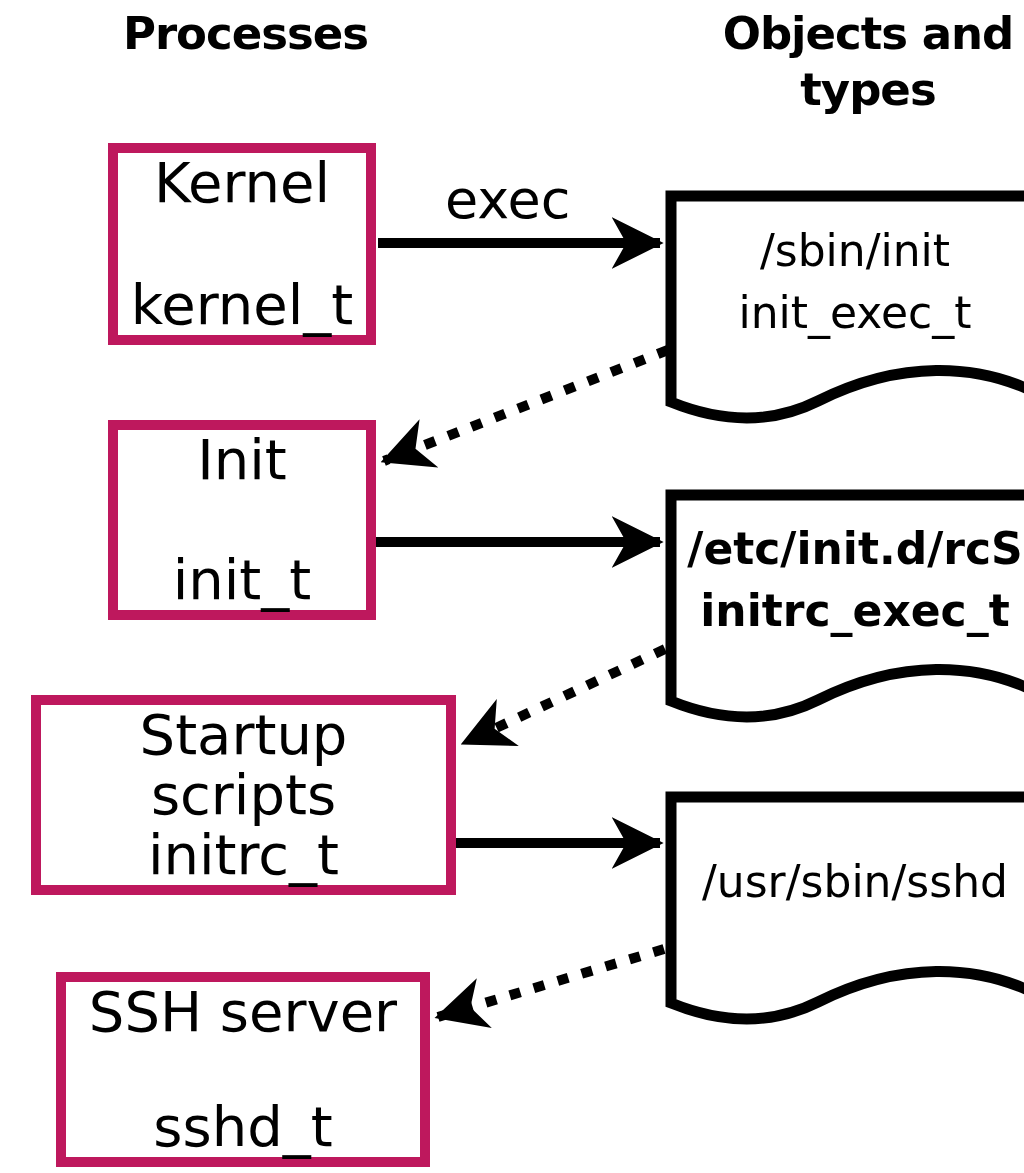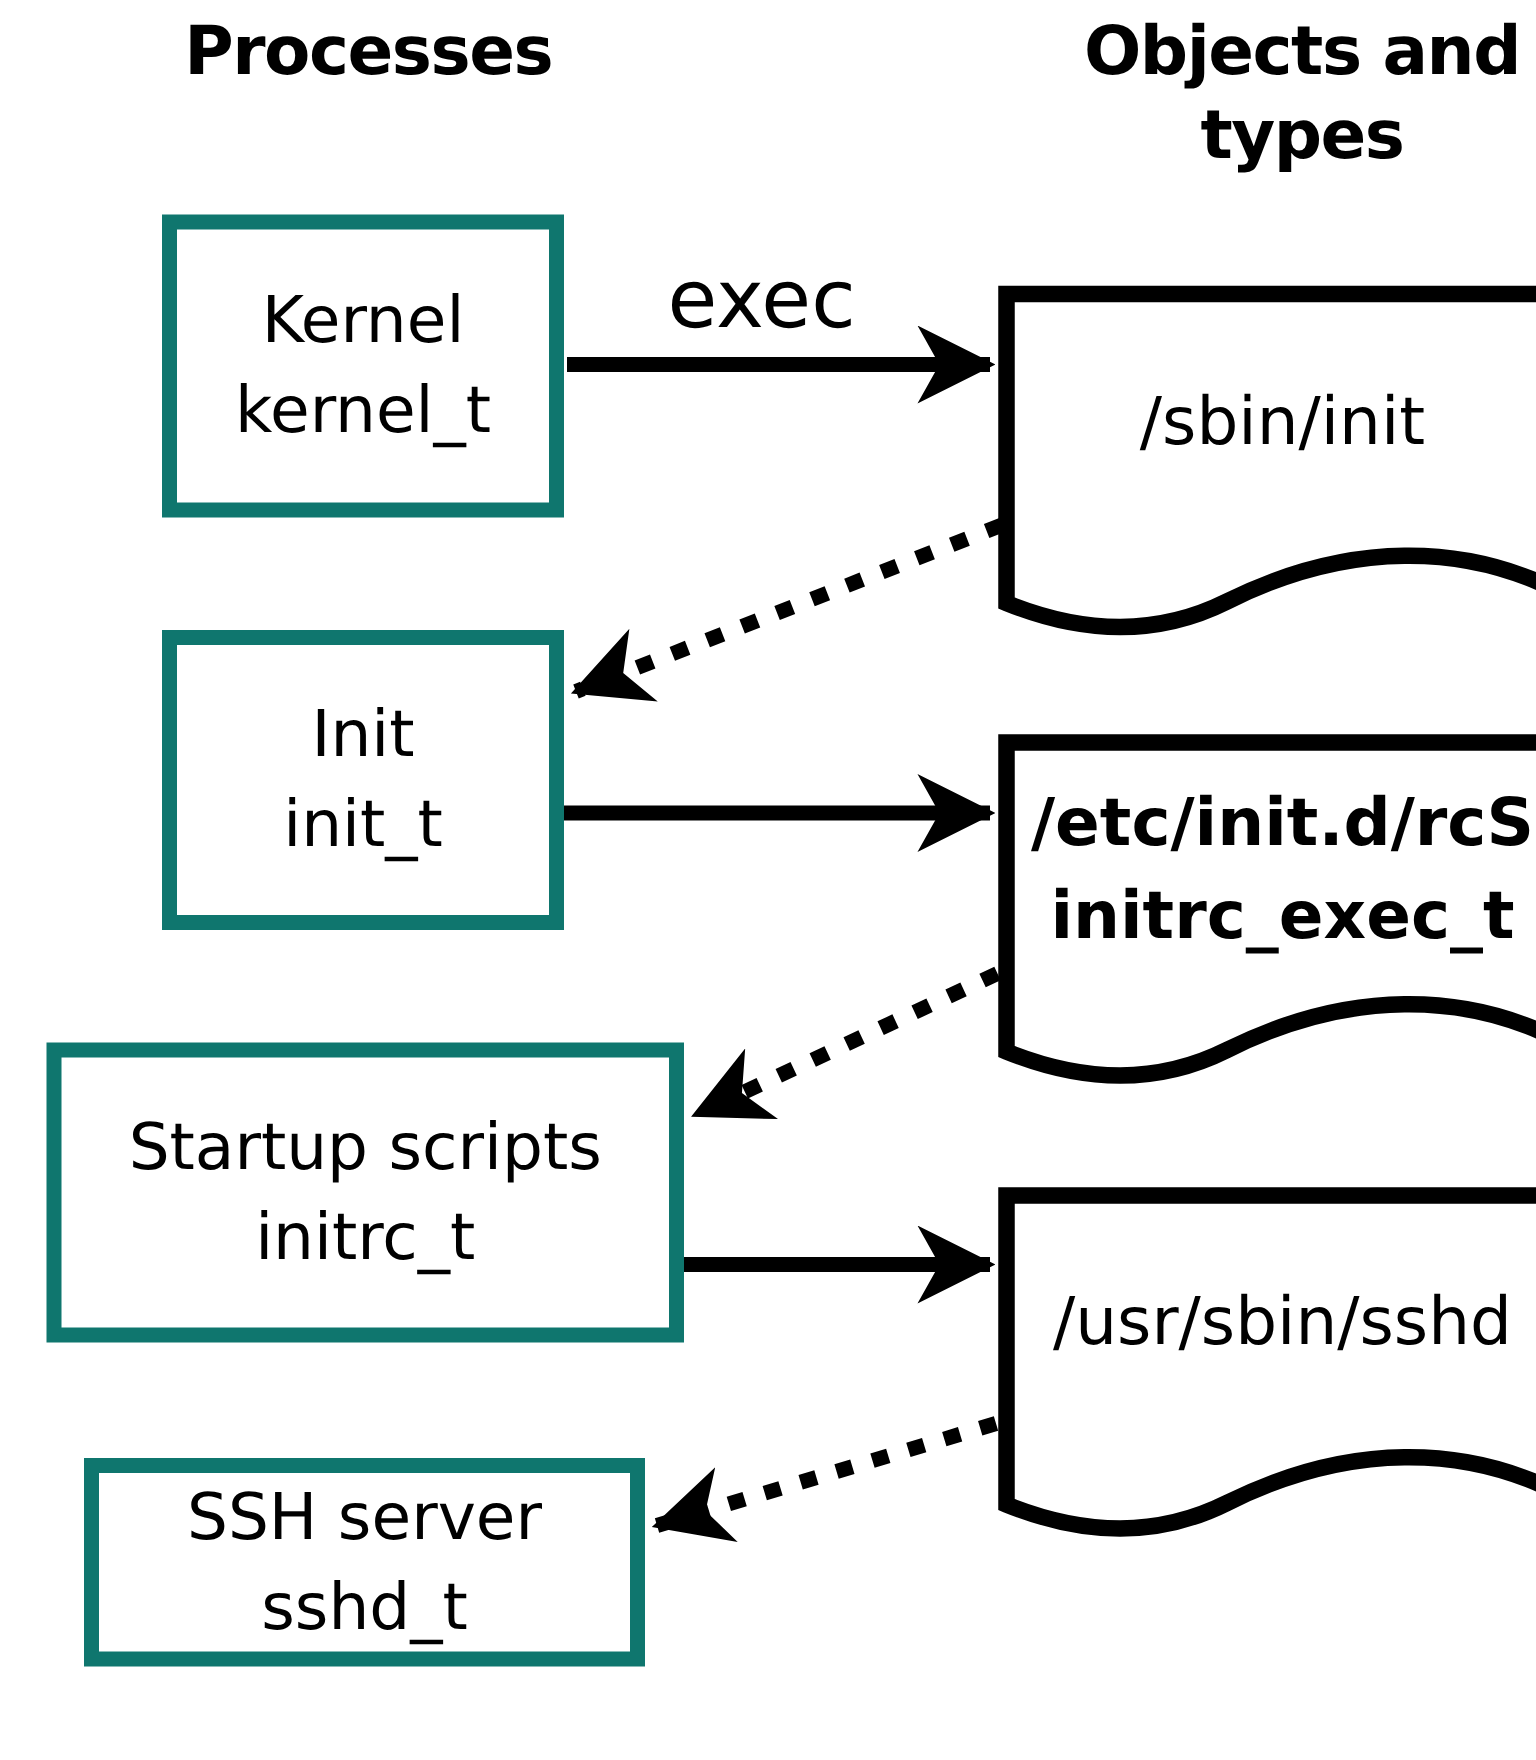--- a/index.html
+++ b/index.html
@@ -25,35 +25,35 @@
     font-size: 45px;
     line-height: 56px;
     letter-spacing: -1px;
   }
   .col-header span { display: block; }
   #header-left  { left: 20px;  top: 6px; width: 395px; }
   #header-right { left: 645px; top: 6px; width: 390px; }
   .pbox {
     position: absolute;
     box-sizing: border-box;
-    border: 10px solid #0f766e;
+    border: 10px solid #be185d;
     background: #ffffff;
     display: flex;
     flex-direction: column;
     align-items: center;
-    justify-content: center;
+    justify-content: space-between;
     text-align: center;
-    font-size: 43px;
+    font-size: 56px;
     line-height: 60px;
   }
   .pbox span { display: block; }
   #box-kernel  { left: 80px; top: 143px; width: 268px; height: 202px; }
   #box-init    { left: 80px; top: 420px; width: 268px; height: 200px; }
   #box-initrc  { left: 3px;  top: 695px; width: 425px; height: 200px; }
-  #box-sshd    { left: 28px; top: 972px; width: 374px; height: 139px; }
+  #box-sshd    { left: 28px; top: 972px; width: 374px; height: 195px; }
   .doc-label {
     position: absolute;
     display: flex;
     flex-direction: column;
     align-items: center;
     justify-content: center;
     text-align: center;
     font-size: 44px;
     line-height: 62px;
     pointer-events: none;
@@ -115,20 +115,21 @@
     <span>Startup scripts</span>
     <span>initrc_t</span>
   </div>
   <div class="pbox" id="box-sshd">
     <span>SSH server</span>
     <span>sshd_t</span>
   </div>
 
   <div class="doc-label" id="doc-label-init">
     <span>/sbin/init</span>
+    <span>init_exec_t</span>
   </div>
   <div class="doc-label" id="doc-label-initrc">
     <span>/etc/init.d/rcS</span>
     <span>initrc_exec_t</span>
   </div>
   <div class="doc-label" id="doc-label-sshd">
     <span>/usr/sbin/sshd</span>
   </div>
 
   <div id="exec-label">exec</div>

